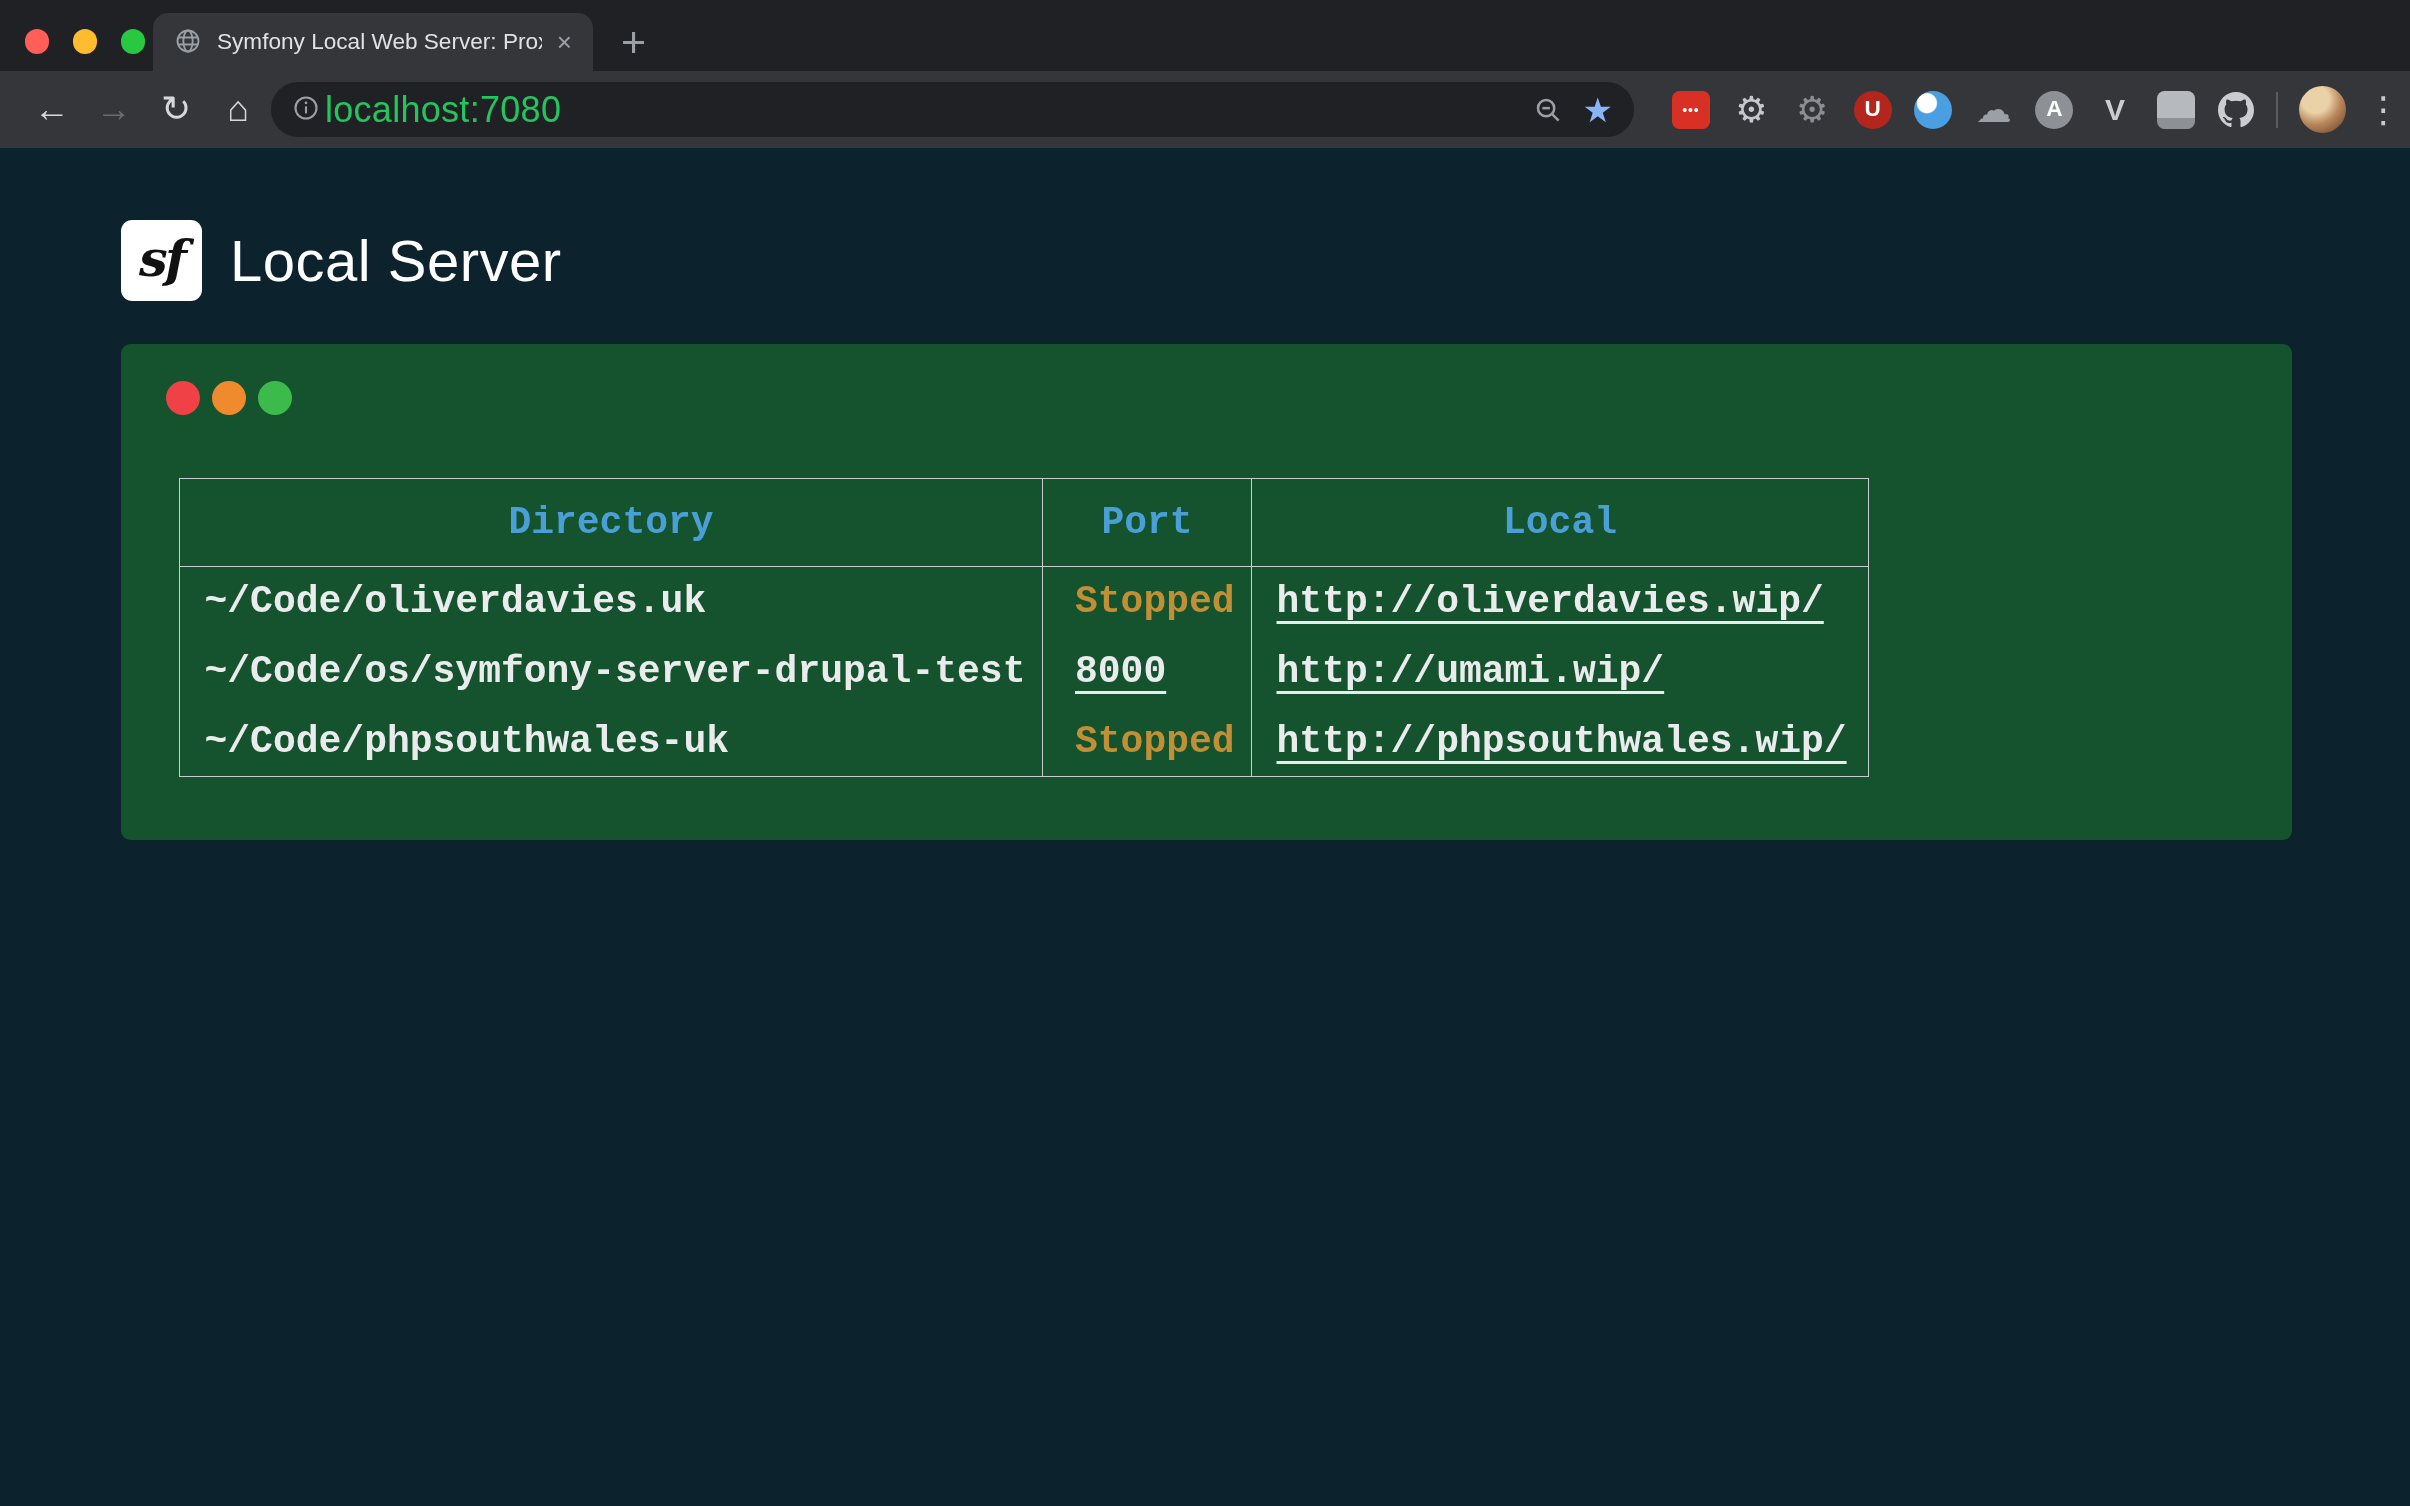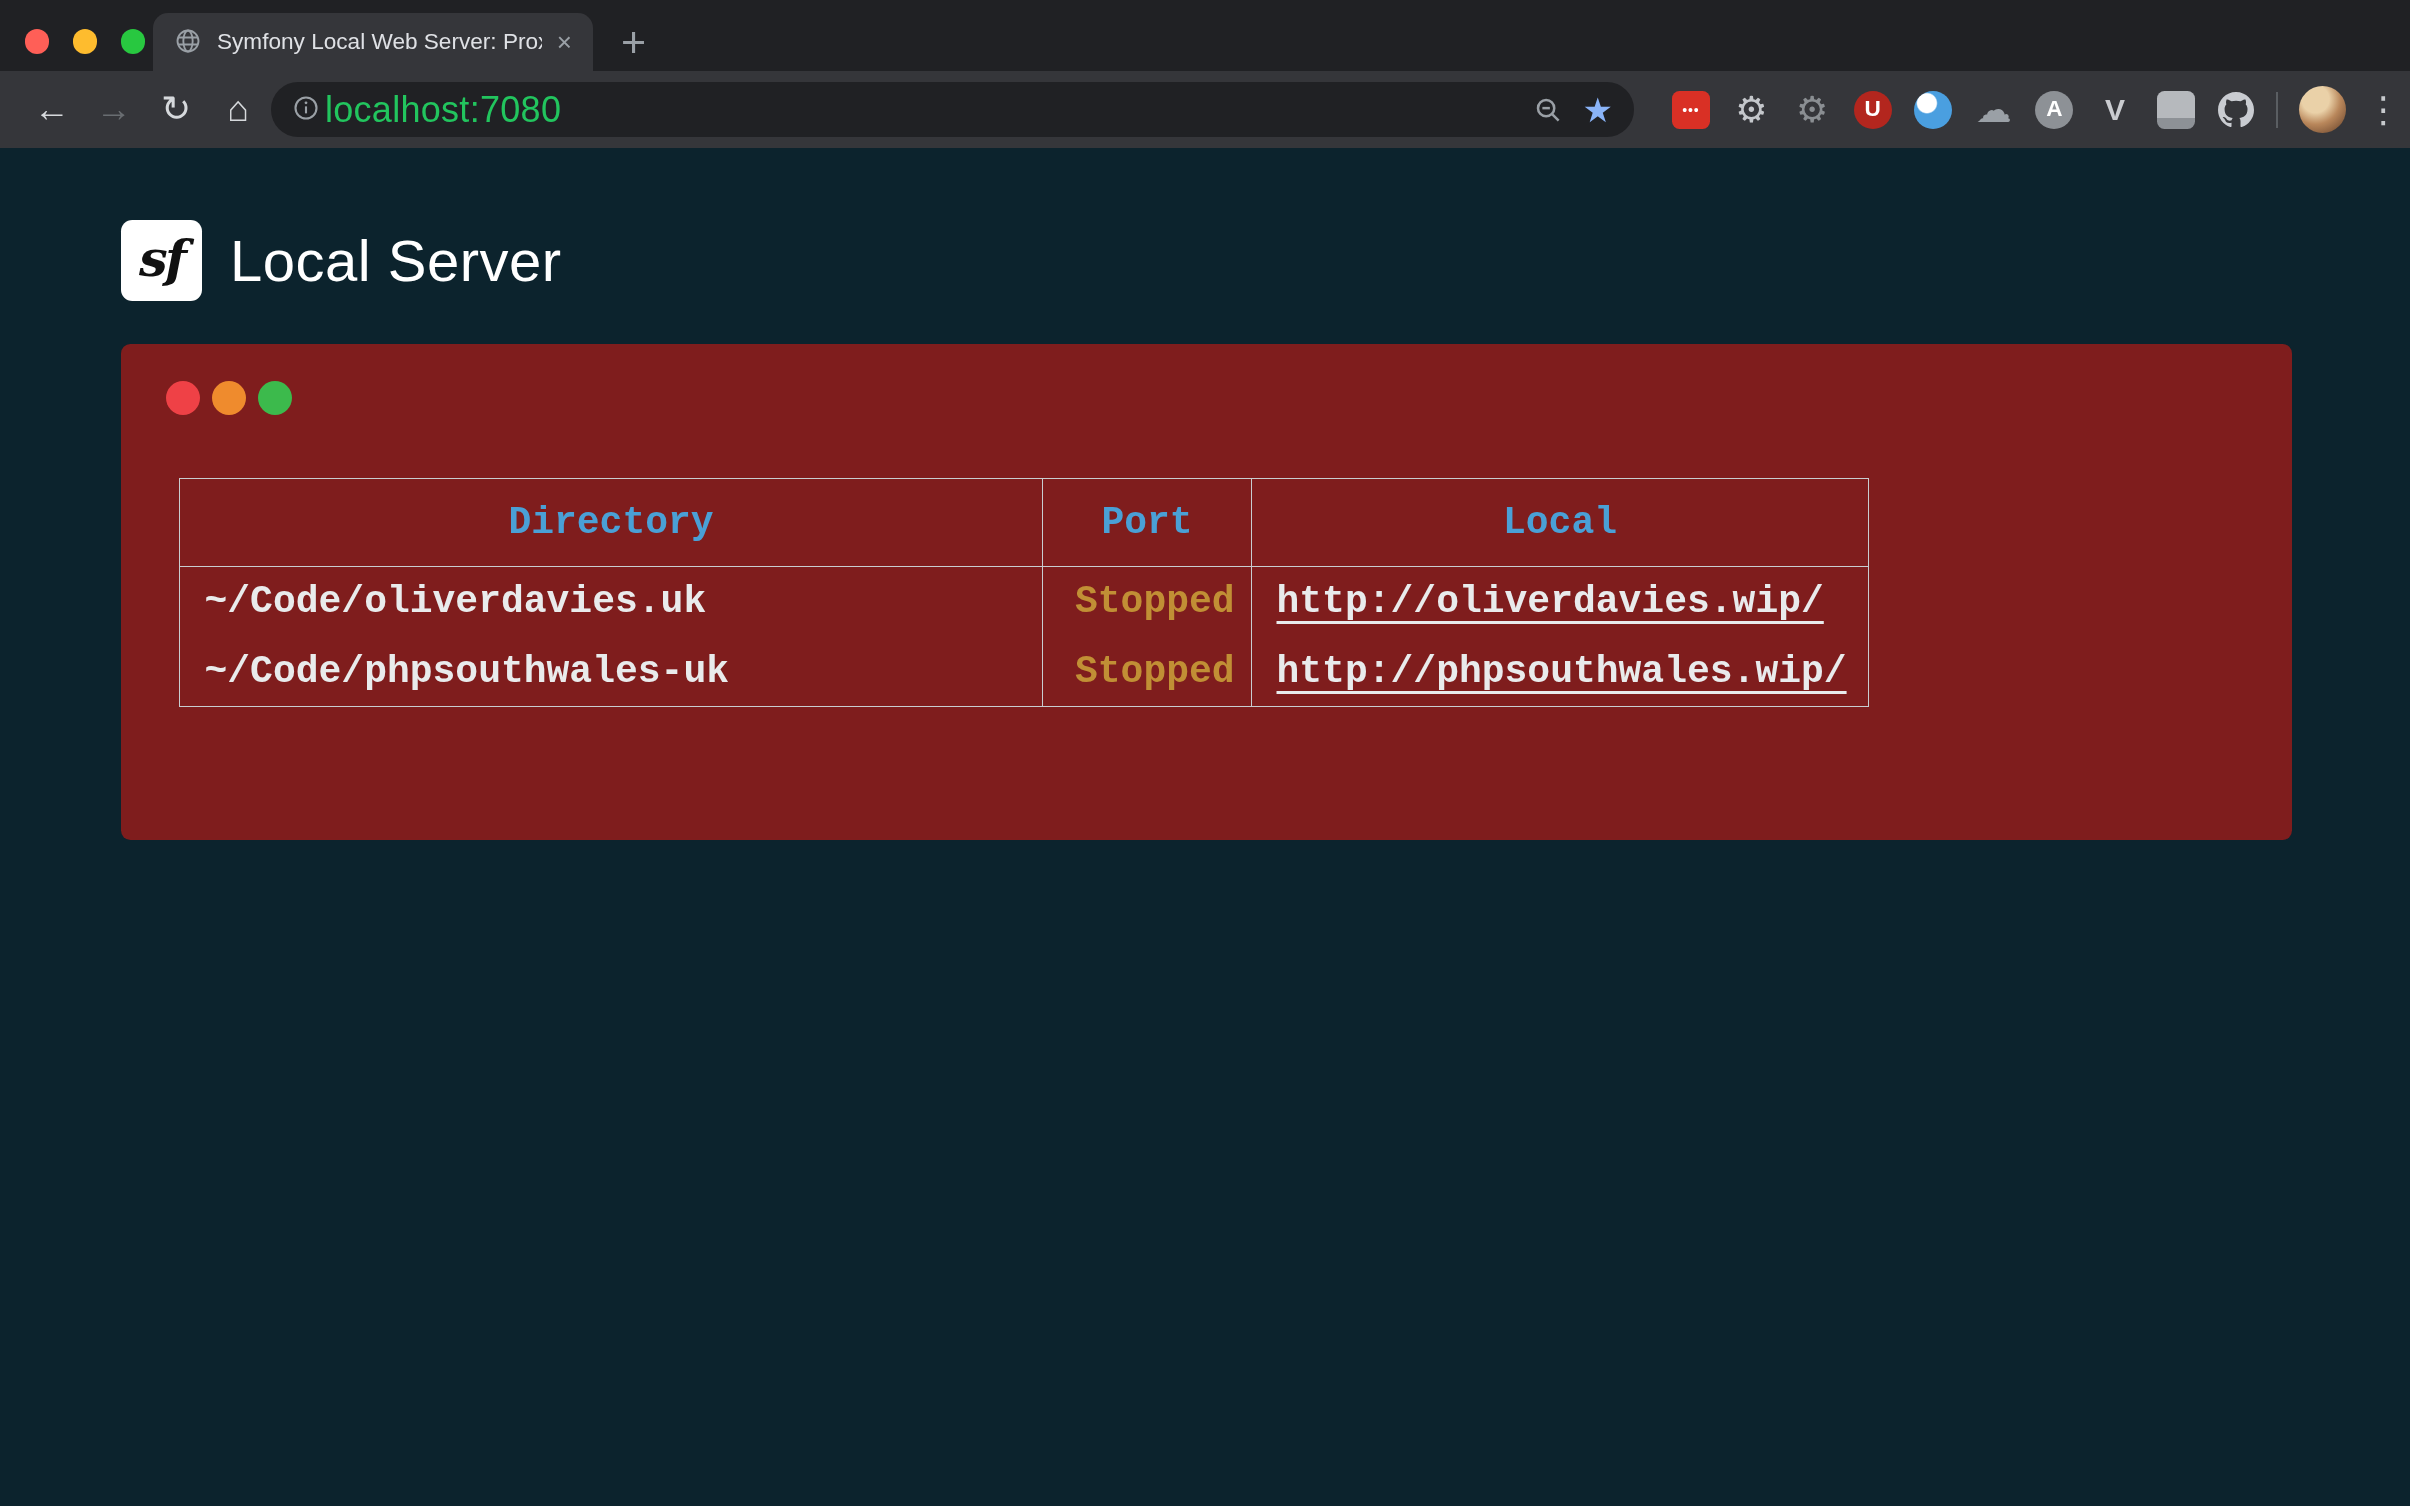--- a/index.html
+++ b/index.html
@@ -54,21 +54,21 @@
 
   
   .page { height: 1450px; background: #0c232d; padding: 72px 119px 0 121px; }
   .header-row { display: flex; align-items: center; gap: 28px; }
   .sf-logo { width: 81px; height: 81px; background: #ffffff; border-radius: 11.3px;
              display: flex; align-items: center; justify-content: center; }
   .sf-logo span { font-family: "DejaVu Serif", serif; font-style: italic; font-weight: bold;
                   font-size: 51px; color: #111; letter-spacing: -2.8px; padding-bottom: 5.6px; }
   .page-title { color: #ffffff; font-size: 58px; font-weight: 400; letter-spacing: 0.5px; }
 
-  .card { margin-top: 43px; width: 2171px; height: 496px; background: #7f1d1d;
+  .card { margin-top: 43px; width: 2171px; height: 496px; background: #14532d;
           border-radius: 9.4px; padding: 37px 0 0 45px; }
   .card-dots { display: flex; gap: 12.2px; }
   .dot { width: 34px; height: 34px; border-radius: 50%; }
   .dot.red    { background: #ef4146; }
   .dot.orange { background: #ef8b2d; }
   .dot.green  { background: #3cba4c; }
 
   table { border-collapse: collapse; table-layout: fixed; width: 1688px; margin: 63px 0 0 13px;
           font-family: "Liberation Mono", "DejaVu Sans Mono", monospace; font-weight: bold; font-size: 38px;
           border: 1.9px solid #c8cdd0; }
@@ -203,20 +203,25 @@
             <th>Local</th>
           </tr>
         </thead>
         <tbody>
           <tr>
             <td class="dir">~/Code/oliverdavies.uk</td>
             <td class="port"><span class="stopped">Stopped</span></td>
             <td class="domain"><a>http://oliverdavies.wip/</a></td>
           </tr>
           <tr>
+            <td class="dir">~/Code/os/symfony-server-drupal-test</td>
+            <td class="port"><a>8000</a></td>
+            <td class="domain"><a>http://umami.wip/</a></td>
+          </tr>
+          <tr>
             <td class="dir">~/Code/phpsouthwales-uk</td>
             <td class="port"><span class="stopped">Stopped</span></td>
             <td class="domain"><a>http://phpsouthwales.wip/</a></td>
           </tr>
         </tbody>
       </table>
     </div>
 
   </div>
 </div>

